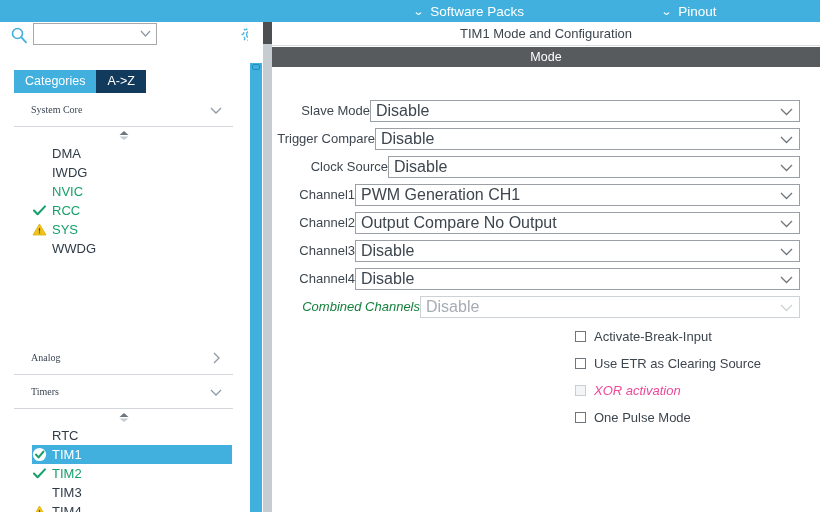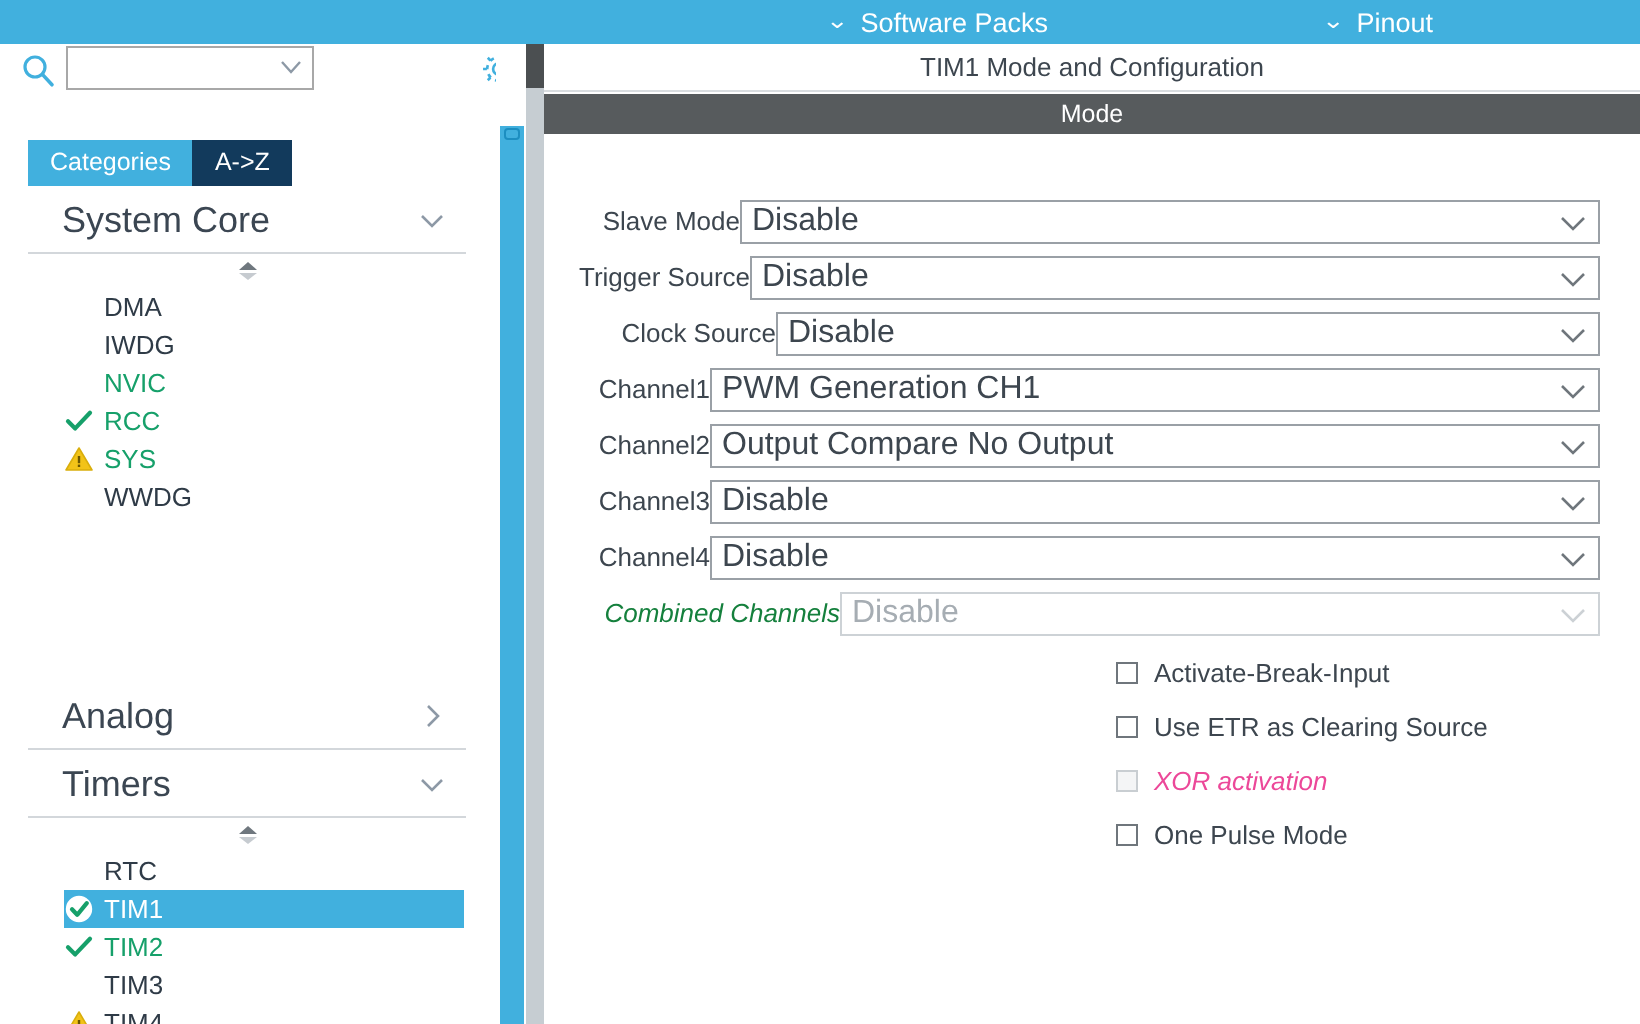--- a/index.html
+++ b/index.html
@@ -99,24 +99,25 @@
     position: absolute; left: 14px; top: 71px;
     width: 219px; height: 441px;
     background: #ffffff;
     overflow: hidden;
   }
   .group-header {
     position: relative;
     height: 34px;
     line-height: 34px;
     border-bottom: 1px solid #d3d7db;
-    font-size: 18px;
+    font-size: 10px;
     color: #3b4652;
     padding-left: 17px;
     box-sizing: border-box;
+    font-family: Liberation Serif, serif;
   }
   .group-header .gchev {
     position: absolute; right: 10px; top: 10px;
     width: 14px; height: 14px;
     color: #8d99a6;
   }
   .group-body { position: relative; background: #ffffff; }
   .spinner-up {
     position: absolute; left: 50%; top: 3px;
     transform: translateX(-50%);
@@ -237,21 +238,21 @@
     white-space: nowrap;
   }
   .combo.disabled .cval { color: #a6adb3; }
   .combo .carrow {
     position: absolute; right: 6px; top: 5px;
     width: 13px; height: 11px;
   }
 
   .checkrow {
     position: absolute;
-    left: 286px;
+    left: 303px;
     height: 20px;
     display: flex;
     align-items: center;
     justify-content: space-between;
   }
   .cbox {
     width: 11px; height: 11px;
     border: 1px solid #6f767c;
     background: #ffffff;
     box-sizing: border-box;
@@ -465,21 +466,21 @@
           <span class="cval">Disable</span>
           <span class="carrow">
             <svg width="13" height="11" viewBox="0 0 13 11">
                 <polyline points="1,3 6.5,8.5 12,3" fill="none" stroke="#6f767c" stroke-width="1.3"></polyline>
               </svg>
           </span>
         </div>
       </div>
 
       <div class="frow" style="top:52px; width:528px;">
-        <span class="flabel" style="right:425px;">Trigger Source</span>
+        <span class="flabel" style="right:425px;">Trigger Compare</span>
         <div class="combo" style="left:103px; width:425px;">
           <span class="cval">Disable</span>
           <span class="carrow">
             <svg width="13" height="11" viewBox="0 0 13 11">
                 <polyline points="1,3 6.5,8.5 12,3" fill="none" stroke="#6f767c" stroke-width="1.3"></polyline>
               </svg>
           </span>
         </div>
       </div>
 

